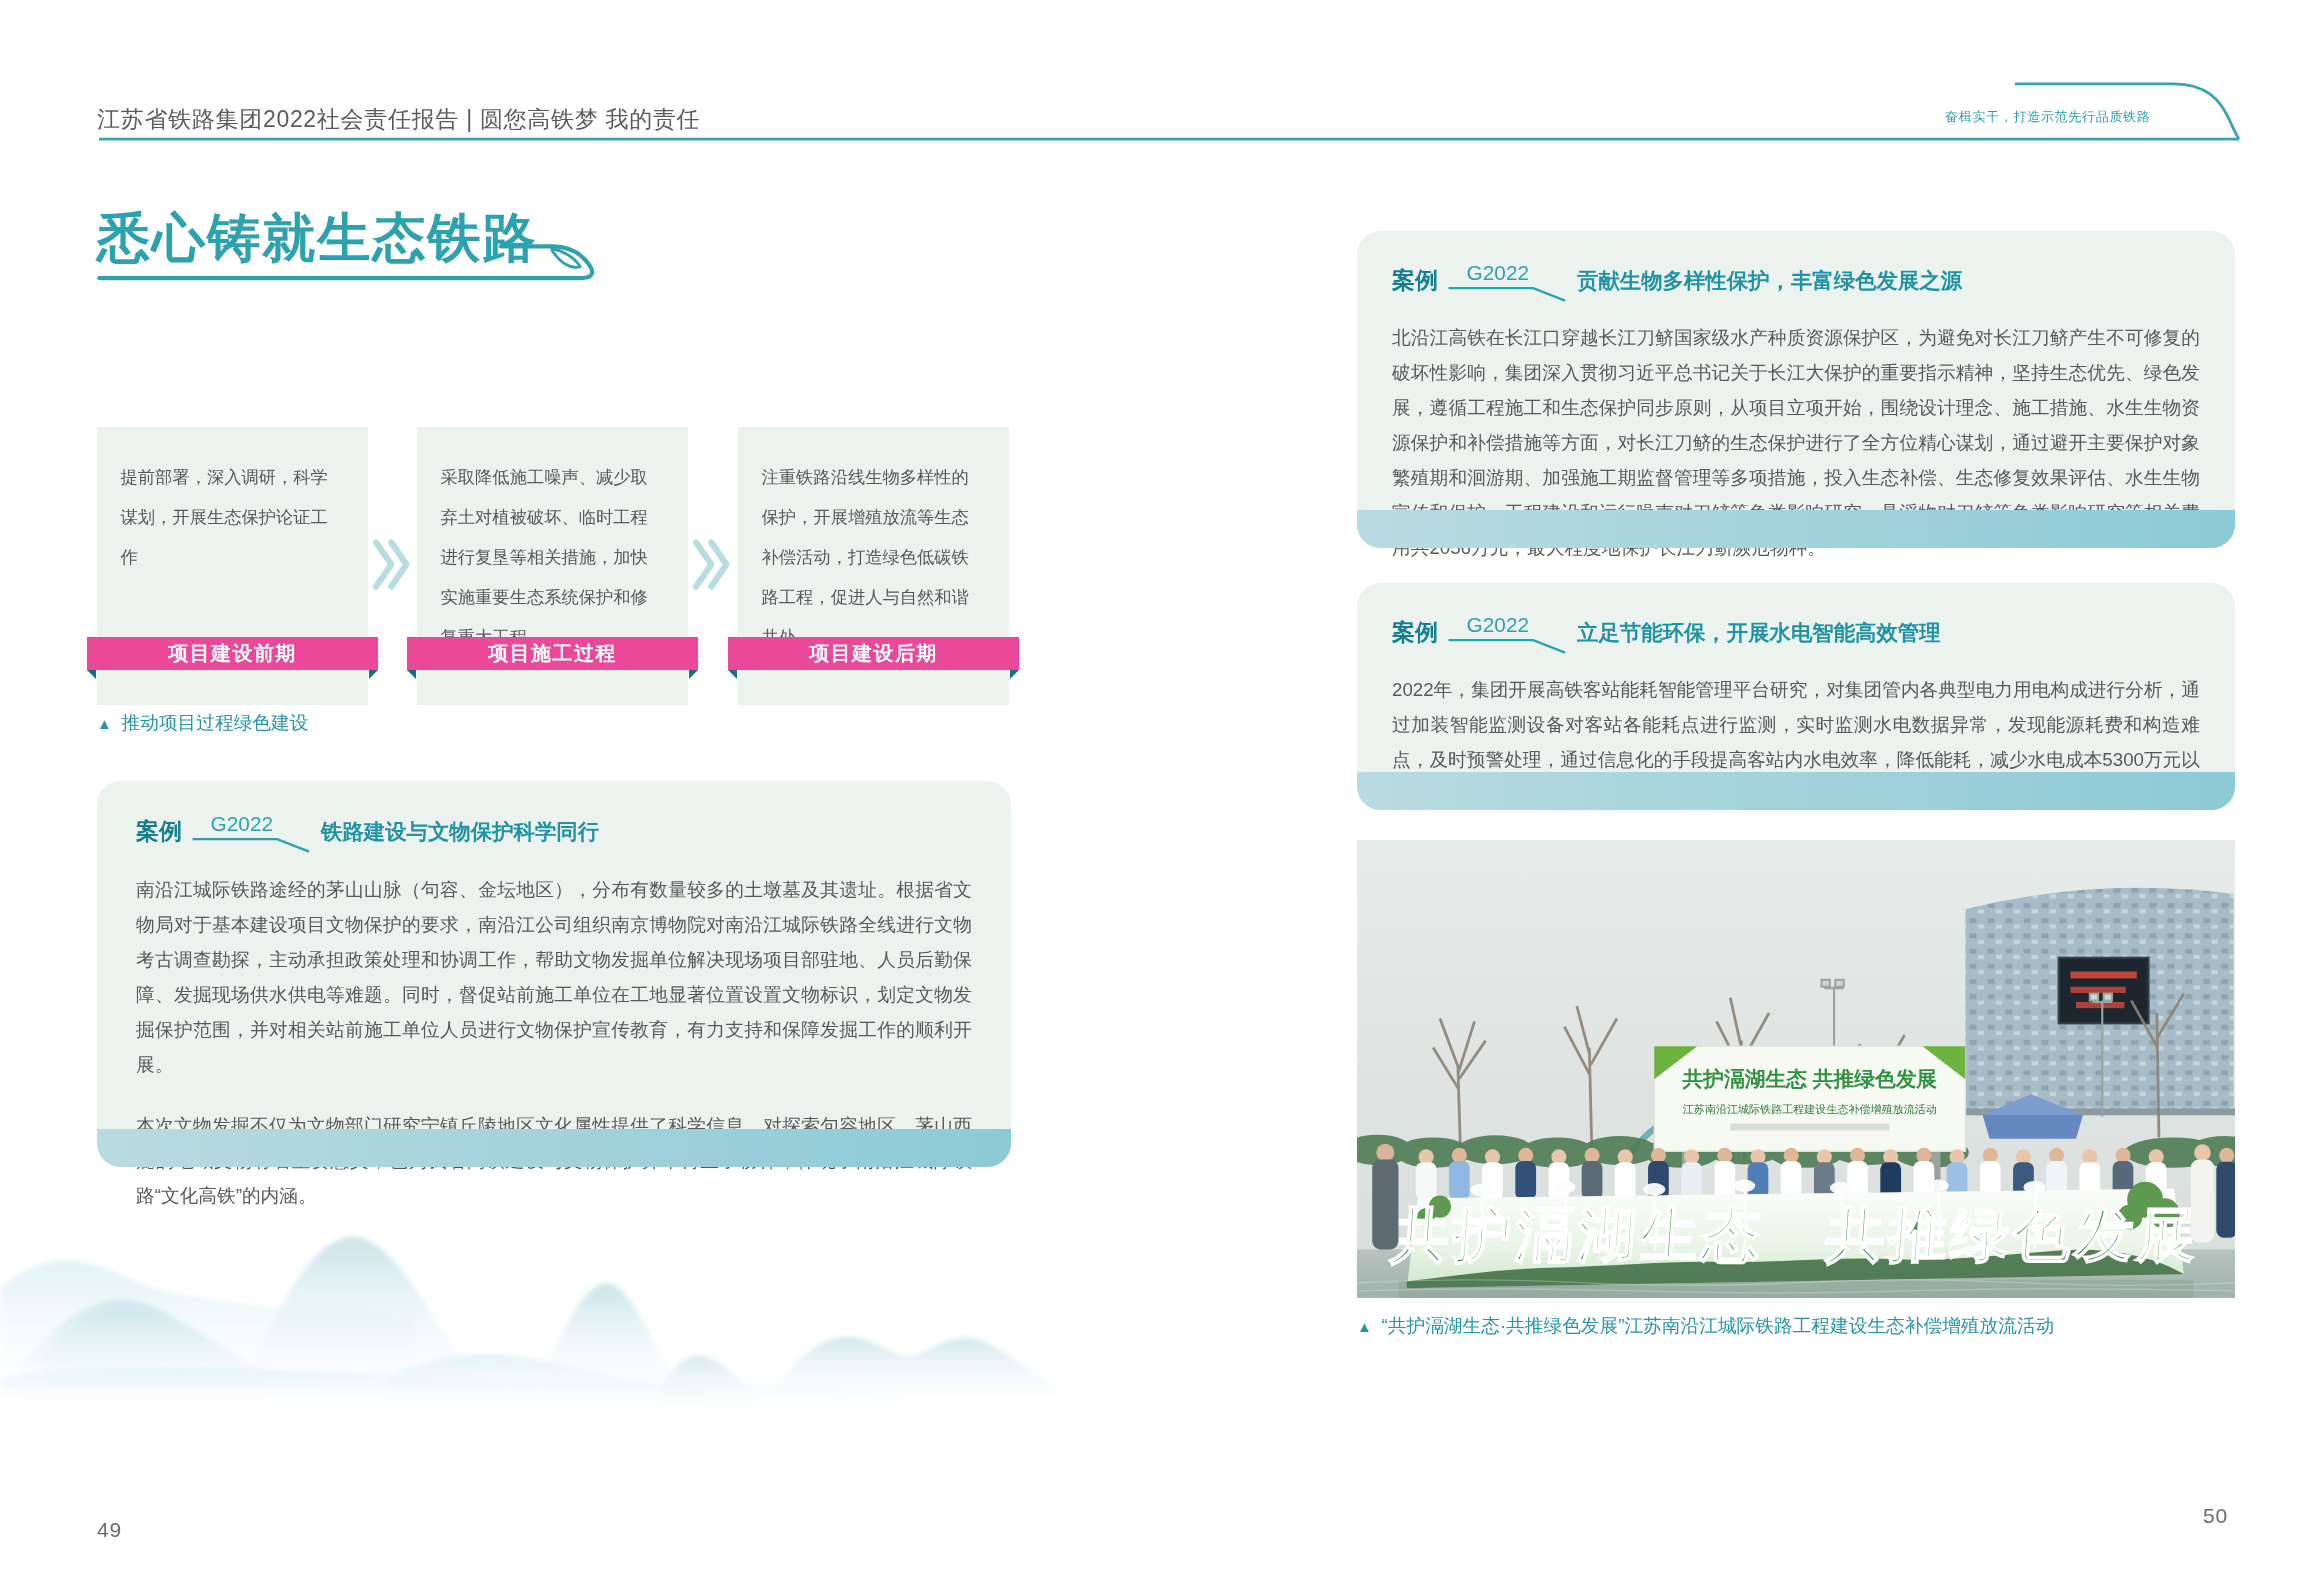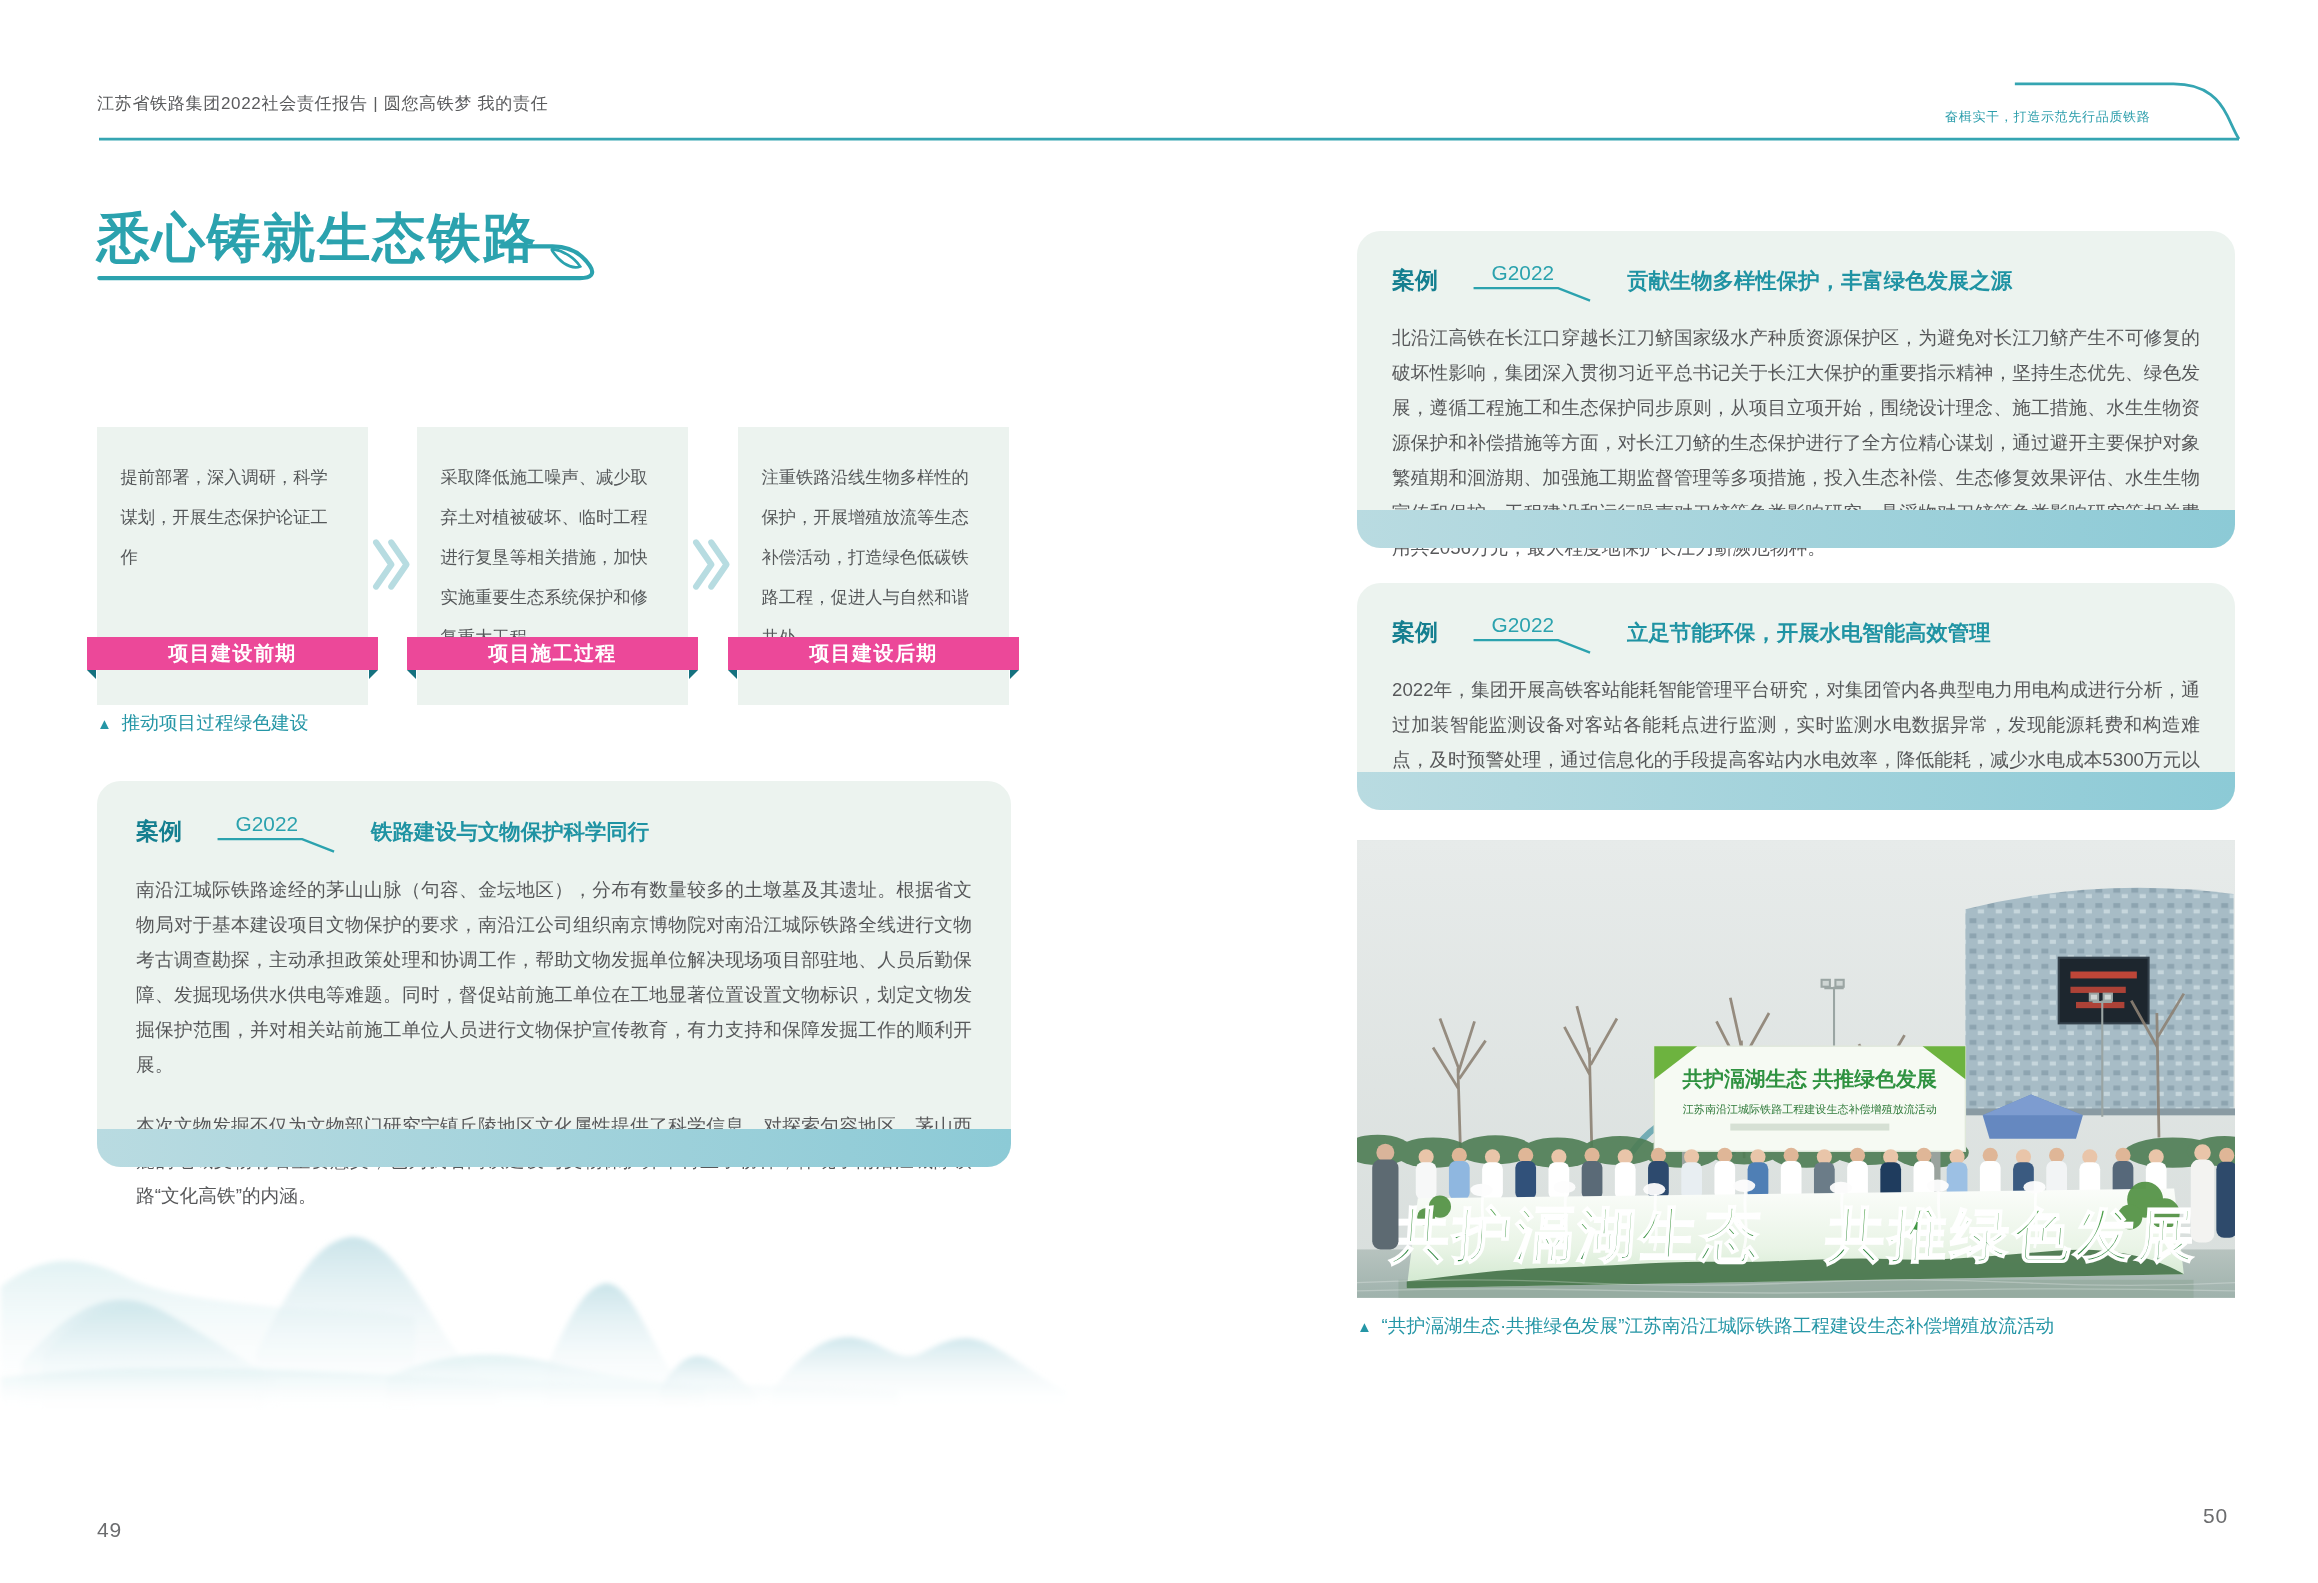--- a/index.html
+++ b/index.html
@@ -1,21 +1,21 @@
 <!DOCTYPE html>
 <html style="font-size:11px"><head>
 <meta charset="utf-8">
 <style>
   html,body{margin:0;padding:0;background:#ffffff;}
   .sheet{position:relative;width:2319px;height:1584px;background:#ffffff;overflow:hidden;
          font-family:"Liberation Sans","DejaVu Sans",sans-serif;}
   .abs{position:absolute;}
 
   
-  .hdr-left{left:97px;top:92px;font-size:17px;color:#5a5b5d;letter-spacing:0.7px;}
+  .hdr-left{left:97px;top:104px;font-size:23px;color:#5a5b5d;letter-spacing:0.7px;}
   .hdr-right{left:1945px;top:108px;width:276px;font-size:13px;color:#2b9dab;font-weight:500;letter-spacing:0.7px;}
 
   
   .big-title{left:97px;top:203px;font-size:53px;font-weight:900;color:#2ba2ae;letter-spacing:2.1px;}
   .intro{left:97px;top:325px;width:914px;font-size:18px;line-height:36px;color:#57585a;text-align:justify;}
 
   .stepbox{top:427px;width:271px;height:278px;background:#ecf3ef;}
   .stepbox .txt{padding:30px 23.5px 0 23.5px;font-size:17.3px;line-height:40px;color:#55585a;}
   .ribbon{position:absolute;left:-9.7px;right:-9.7px;bottom:35px;height:33px;background:#ec4899;
           color:#ffffff;font-size:20px;font-weight:bold;text-align:center;line-height:33px;letter-spacing:1.4px;}
@@ -28,21 +28,21 @@
   .fig-caption{display:flex;align-items:center;gap:9.7px;font-size:18.7px;color:#2596a6;font-weight:500;}
   .cap-left{left:97px;top:710px;}
   .cap-right{left:1357px;top:1313px;}
   .tri{font-size:15px;color:#2596a6;}
 
   
   .case{background:#ecf3ef;border-radius:23.5px;}
   .case-bar{position:absolute;left:0;right:0;bottom:0;height:38px;
             background:linear-gradient(90deg,#b9dbe1 0%,#8ccad6 100%);
             border-radius:0 0 23.5px 23.5px;}
-  .case-head{display:flex;align-items:center;gap:30px;}
+  .case-head{display:flex;align-items:center;gap:5px;}
   .case-tag{font-size:23px;font-weight:bold;color:#157f90;}
   .case-title{font-size:21.4px;font-weight:bold;color:#1f93a3;}
   .case-body{font-size:18.7px;line-height:35px;color:#57585a;text-align:justify;}
   .case-body p{margin:0 0 26px 0;}
 
   .case-l{left:97px;top:781px;width:914px;height:386px;}
   .case-l .case-head{padding:29px 39px 0 39px;}
   .case-l .case-body{padding:19.4px 39px 0 39px;}
 
   .case-r1{left:1357px;top:231px;width:878px;height:317px;}

